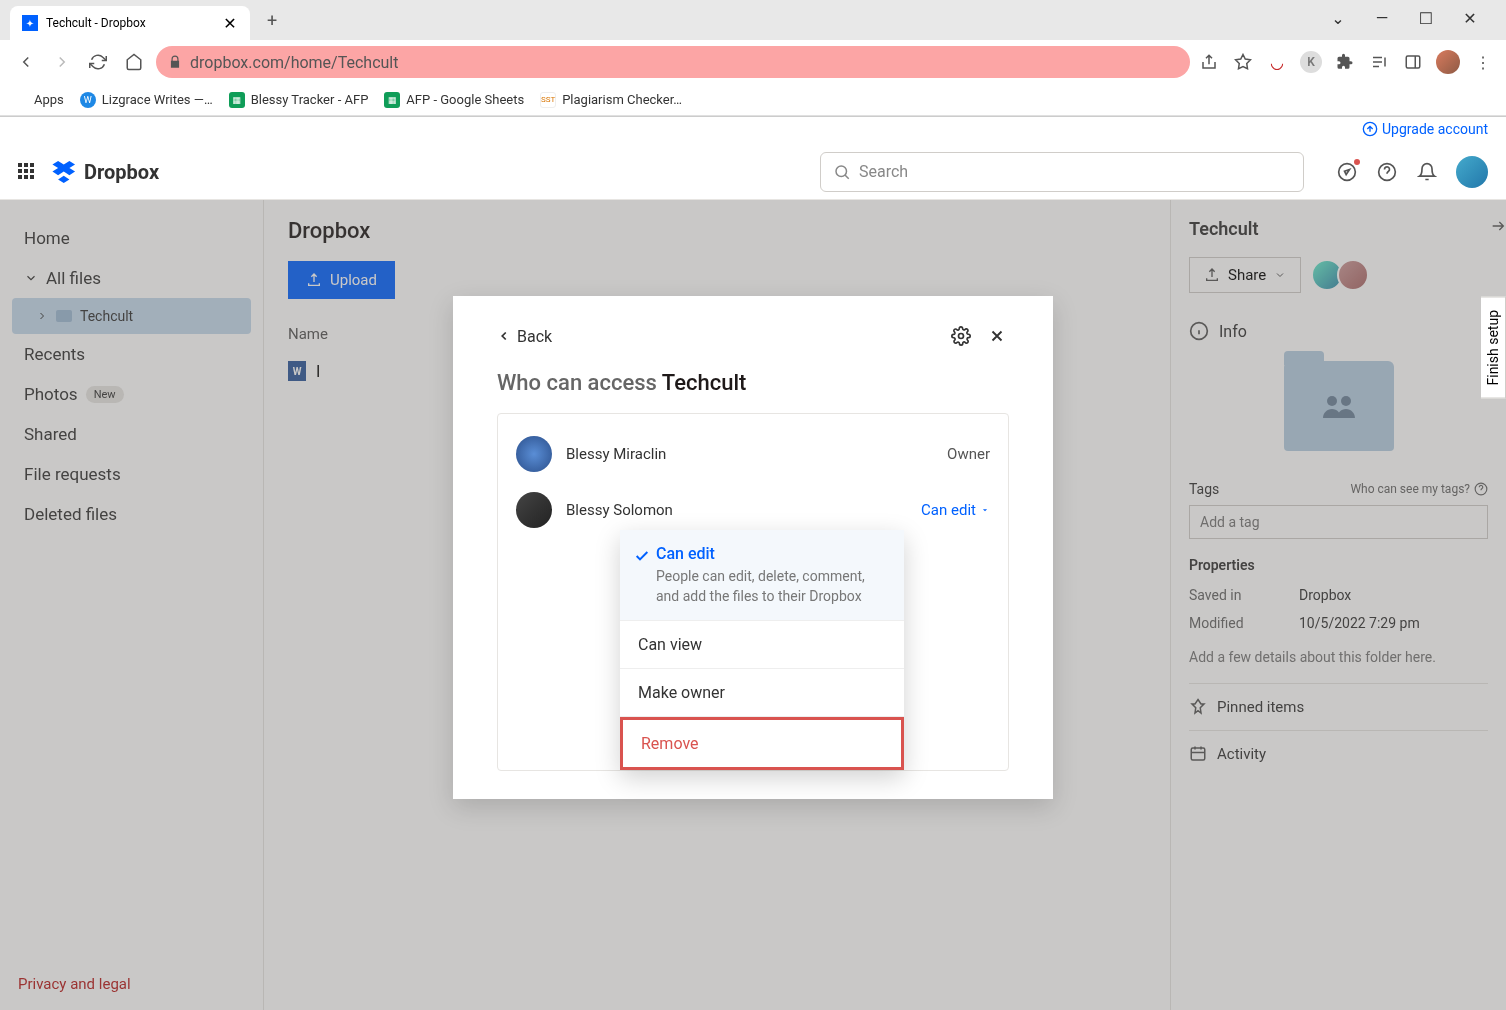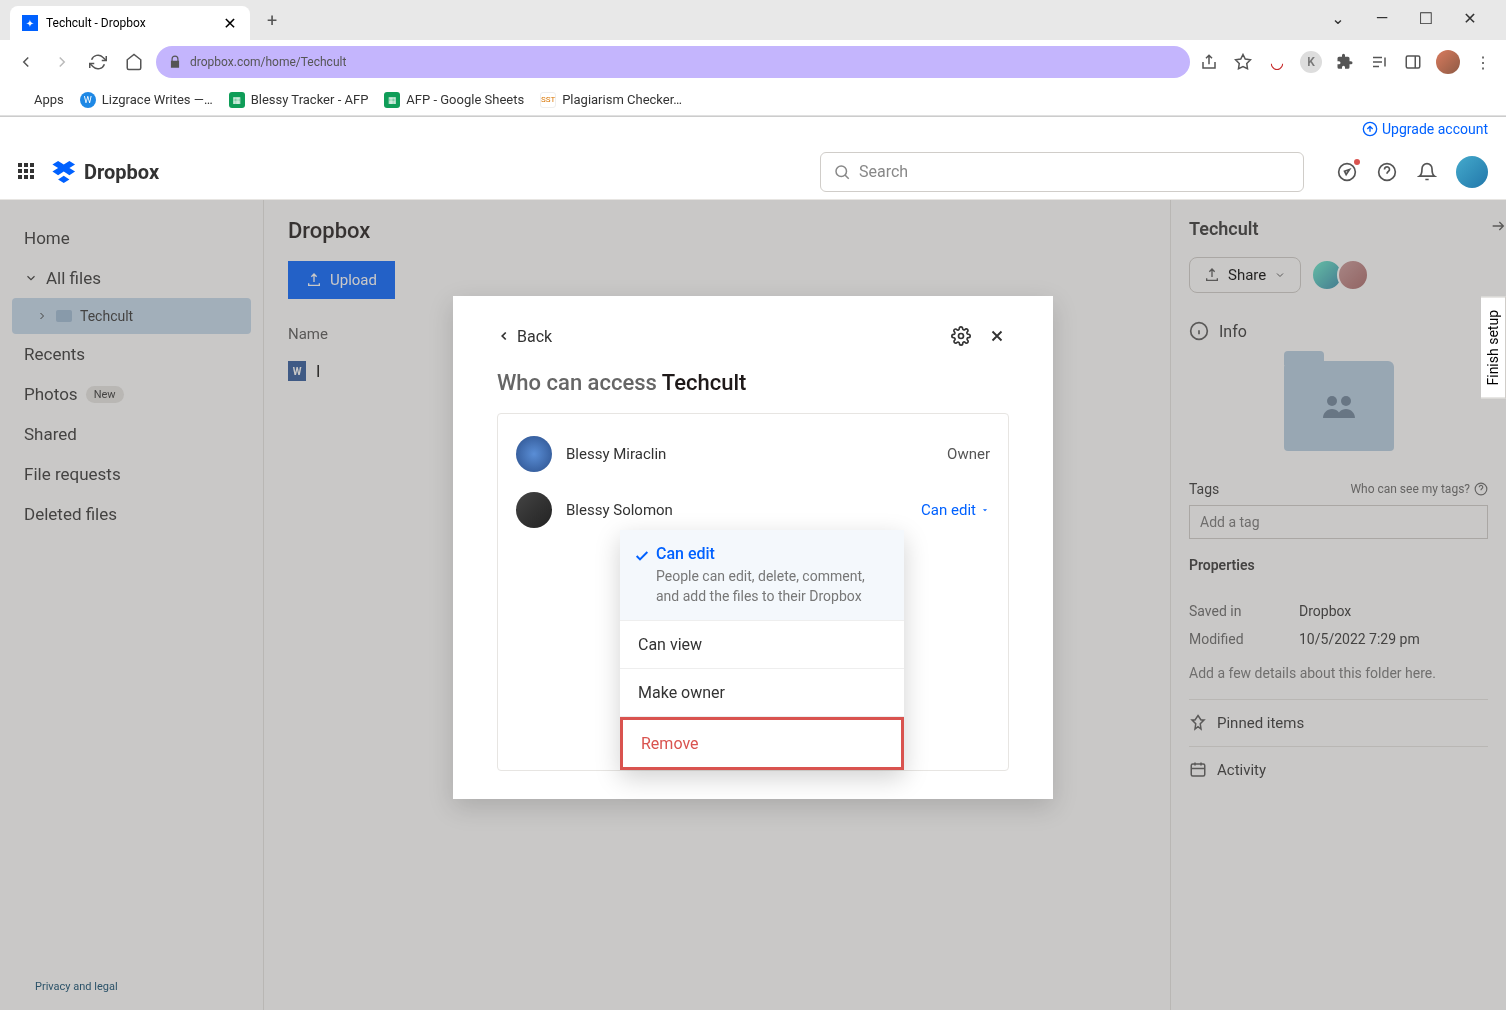--- a/index.html
+++ b/index.html
@@ -12,21 +12,21 @@
 .tab .favicon { width: 16px; height: 16px; background: #0061ff; display: flex; align-items: center; justify-content: center; color: #fff; font-size: 10px; }
 .tab .title { font-size: 12px; flex: 1; white-space: nowrap; overflow: hidden; text-overflow: ellipsis; }
 .tab .close { width: 16px; height: 16px; display: flex; align-items: center; justify-content: center; cursor: pointer; }
 .new-tab { width: 28px; height: 28px; display: flex; align-items: center; justify-content: center; cursor: pointer; font-size: 18px; color: #555; margin-left: 8px; }
 .window-controls { position: absolute; right: 0; top: 0; display: flex; gap: 8px; padding: 8px 18px; }
 .window-controls span { width: 36px; height: 20px; display: flex; align-items: center; justify-content: center; color: #333; }
 
 .toolbar { height: 44px; background: #fff; display: flex; align-items: center; padding: 0 12px; gap: 8px; }
 .nav-btn { width: 28px; height: 28px; display: flex; align-items: center; justify-content: center; color: #555; cursor: pointer; }
 .nav-btn.disabled { color: #bbb; }
-.address-bar { flex: 1; height: 32px; background: #c4b5fd; border-radius: 16px; display: flex; align-items: center; padding: 0 12px; gap: 8px; color: #555; font-size: 12px; }
+.address-bar { flex: 1; height: 32px; background: #fca5a5; border-radius: 16px; display: flex; align-items: center; padding: 0 12px; gap: 8px; color: #555; font-size: 16px; }
 .tb-icons { display: flex; gap: 12px; align-items: center; color: #555; }
 .tb-icons .ic { width: 22px; height: 22px; display: flex; align-items: center; justify-content: center; cursor: pointer; }
 .avatar-small { width: 24px; height: 24px; border-radius: 50%; background: linear-gradient(135deg,#d97b5e,#8e5a44); }
 
 .bookmarks-bar { height: 32px; background: #fff; display: flex; align-items: center; padding: 0 12px; gap: 16px; border-bottom: 1px solid #e0e0e0; font-size: 13px; color: #333; }
 .bookmark { display: flex; align-items: center; gap: 6px; cursor: pointer; }
 .bm-icon { width: 16px; height: 16px; border-radius: 3px; display: flex; align-items: center; justify-content: center; font-size: 9px; color: #fff; }
 
 
 .app { position: relative; height: calc(1010px - 116px); display: flex; flex-direction: column; }
@@ -42,32 +42,32 @@
 .hdr-icons .ic { cursor: pointer; width: 22px; height: 22px; display:flex; align-items:center; justify-content:center; position: relative; }
 .badge-dot { position:absolute; top:-2px; right:-2px; width:6px; height:6px; background:#d9534f; border-radius:50%; }
 .user-avatar { width: 32px; height: 32px; border-radius: 50%; background: linear-gradient(135deg,#4ac,#27a); }
 
 .content { flex: 1; display: flex; position: relative; }
 .sidebar { width: 264px; padding: 18px 12px; border-right: 1px solid #e7e5e2; }
 .sidebar .item { padding: 10px 12px; font-size: 17px; color: #333; display: flex; align-items: center; gap: 8px; cursor: pointer; border-radius: 4px; }
 .sidebar .item.sub { padding-left: 24px; font-size: 14px; }
 .sidebar .item.selected { background: #c4d9ec; }
 .pill { font-size: 11px; background: #e7e5e2; padding: 2px 8px; border-radius: 10px; }
-.sidebar .footer { position: absolute; bottom: 18px; left: 35px; font-size: 11px; color: #0c4a6e; }
+.sidebar .footer { position: absolute; bottom: 18px; left: 18px; font-size: 15px; color: #b91c1c; }
 
 .main { flex: 1; padding: 18px 24px; position: relative; }
 .main h1 { font-size: 22px; font-weight: 500; color: #1e1919; margin-bottom: 18px; }
 .upload-btn { background: #0061ff; color: #fff; border: none; padding: 10px 18px; font-size: 15px; border-radius: 0; display: inline-flex; gap: 8px; align-items: center; cursor: pointer; margin-bottom: 18px; }
 .table-hdr { font-size: 15px; color: #555; padding: 8px 0; }
 .row { display: flex; align-items: center; gap: 10px; padding: 10px 0; }
 
 .details { width: 336px; border-left: 1px solid #e7e5e2; padding: 18px; font-size: 14px; color: #333; position: relative; }
 .details h2 { font-size: 18px; font-weight: 600; margin-bottom: 18px; }
 .share-row { display: flex; align-items: center; gap: 10px; margin-bottom: 28px; }
-.share-btn { border: 1px solid #d0cdc9; background: #fff; padding: 8px 14px; display: inline-flex; align-items: center; gap: 8px; font-size: 15px; cursor: pointer; border-radius: 8px; }
+.share-btn { border: 1px solid #d0cdc9; background: #fff; padding: 8px 14px; display: inline-flex; align-items: center; gap: 8px; font-size: 15px; cursor: pointer; border-radius: 0; }
 .avatar-stack { display: flex; }
 .avatar-stack .av { width: 32px; height: 32px; border-radius: 50%; border: 2px solid #fff; margin-left: -6px; }
 .av.a1 { background: linear-gradient(135deg,#6ec,#38a); margin-left: 0; }
 .av.a2 { background: linear-gradient(135deg,#c99,#a66); }
 .info-row { display: flex; align-items: center; gap: 10px; margin-bottom: 18px; font-size: 16px; }
 .folder-preview { width: 110px; height: 90px; background: #b4cce0; border-radius: 6px 6px 4px 4px; position: relative; margin: 20px auto 30px; }
 .folder-preview::before { content:""; position:absolute; top:-10px; left:0; width:40px; height:14px; background:#b4cce0; border-radius: 4px 4px 0 0; }
 .folder-preview .ppl { position:absolute; top:50%; left:50%; transform:translate(-50%,-50%); color:#6b8299; font-size:26px; }
 .section-hdr { display: flex; justify-content: space-between; align-items: center; margin-bottom: 8px; }
 .tag-input { width: 100%; border: 1px solid #d0cdc9; padding: 8px 10px; font-size: 14px; color: #888; margin-bottom: 18px; }
@@ -378,21 +378,21 @@
         <span style="font-weight:400">Tags</span>
         <span style="font-size:12px;color:#666;display:flex;align-items:center;gap:4px">
           <span>Who can see my tags?</span>
           <svg width="14" height="14" viewBox="0 0 24 24" fill="none" stroke="#666" stroke-width="2">
               <circle cx="12" cy="12" r="10"></circle>
               <path d="M12 17h0M9 9a3 3 0 115 2c-1 1-2 1-2 3"></path>
             </svg>
         </span>
       </div>
       <input class="tag-input" placeholder="Add a tag" style="">
-      <div style="font-weight:600;margin-bottom:24px">Properties</div>
+      <div style="font-weight:600;margin-bottom:8px">Properties</div>
       <div class="prop-row">
           <span class="k">Saved in</span>
           <span class="v">Dropbox</span>
         </div>
       <div class="prop-row">
           <span class="k">Modified</span>
           <span class="v">10/5/2022 7:29 pm</span>
         </div>
       <div style="color:#777;font-size:14px;margin:12px 0 18px">Add a few details about this folder here.</div>
       <div class="panel-item">

